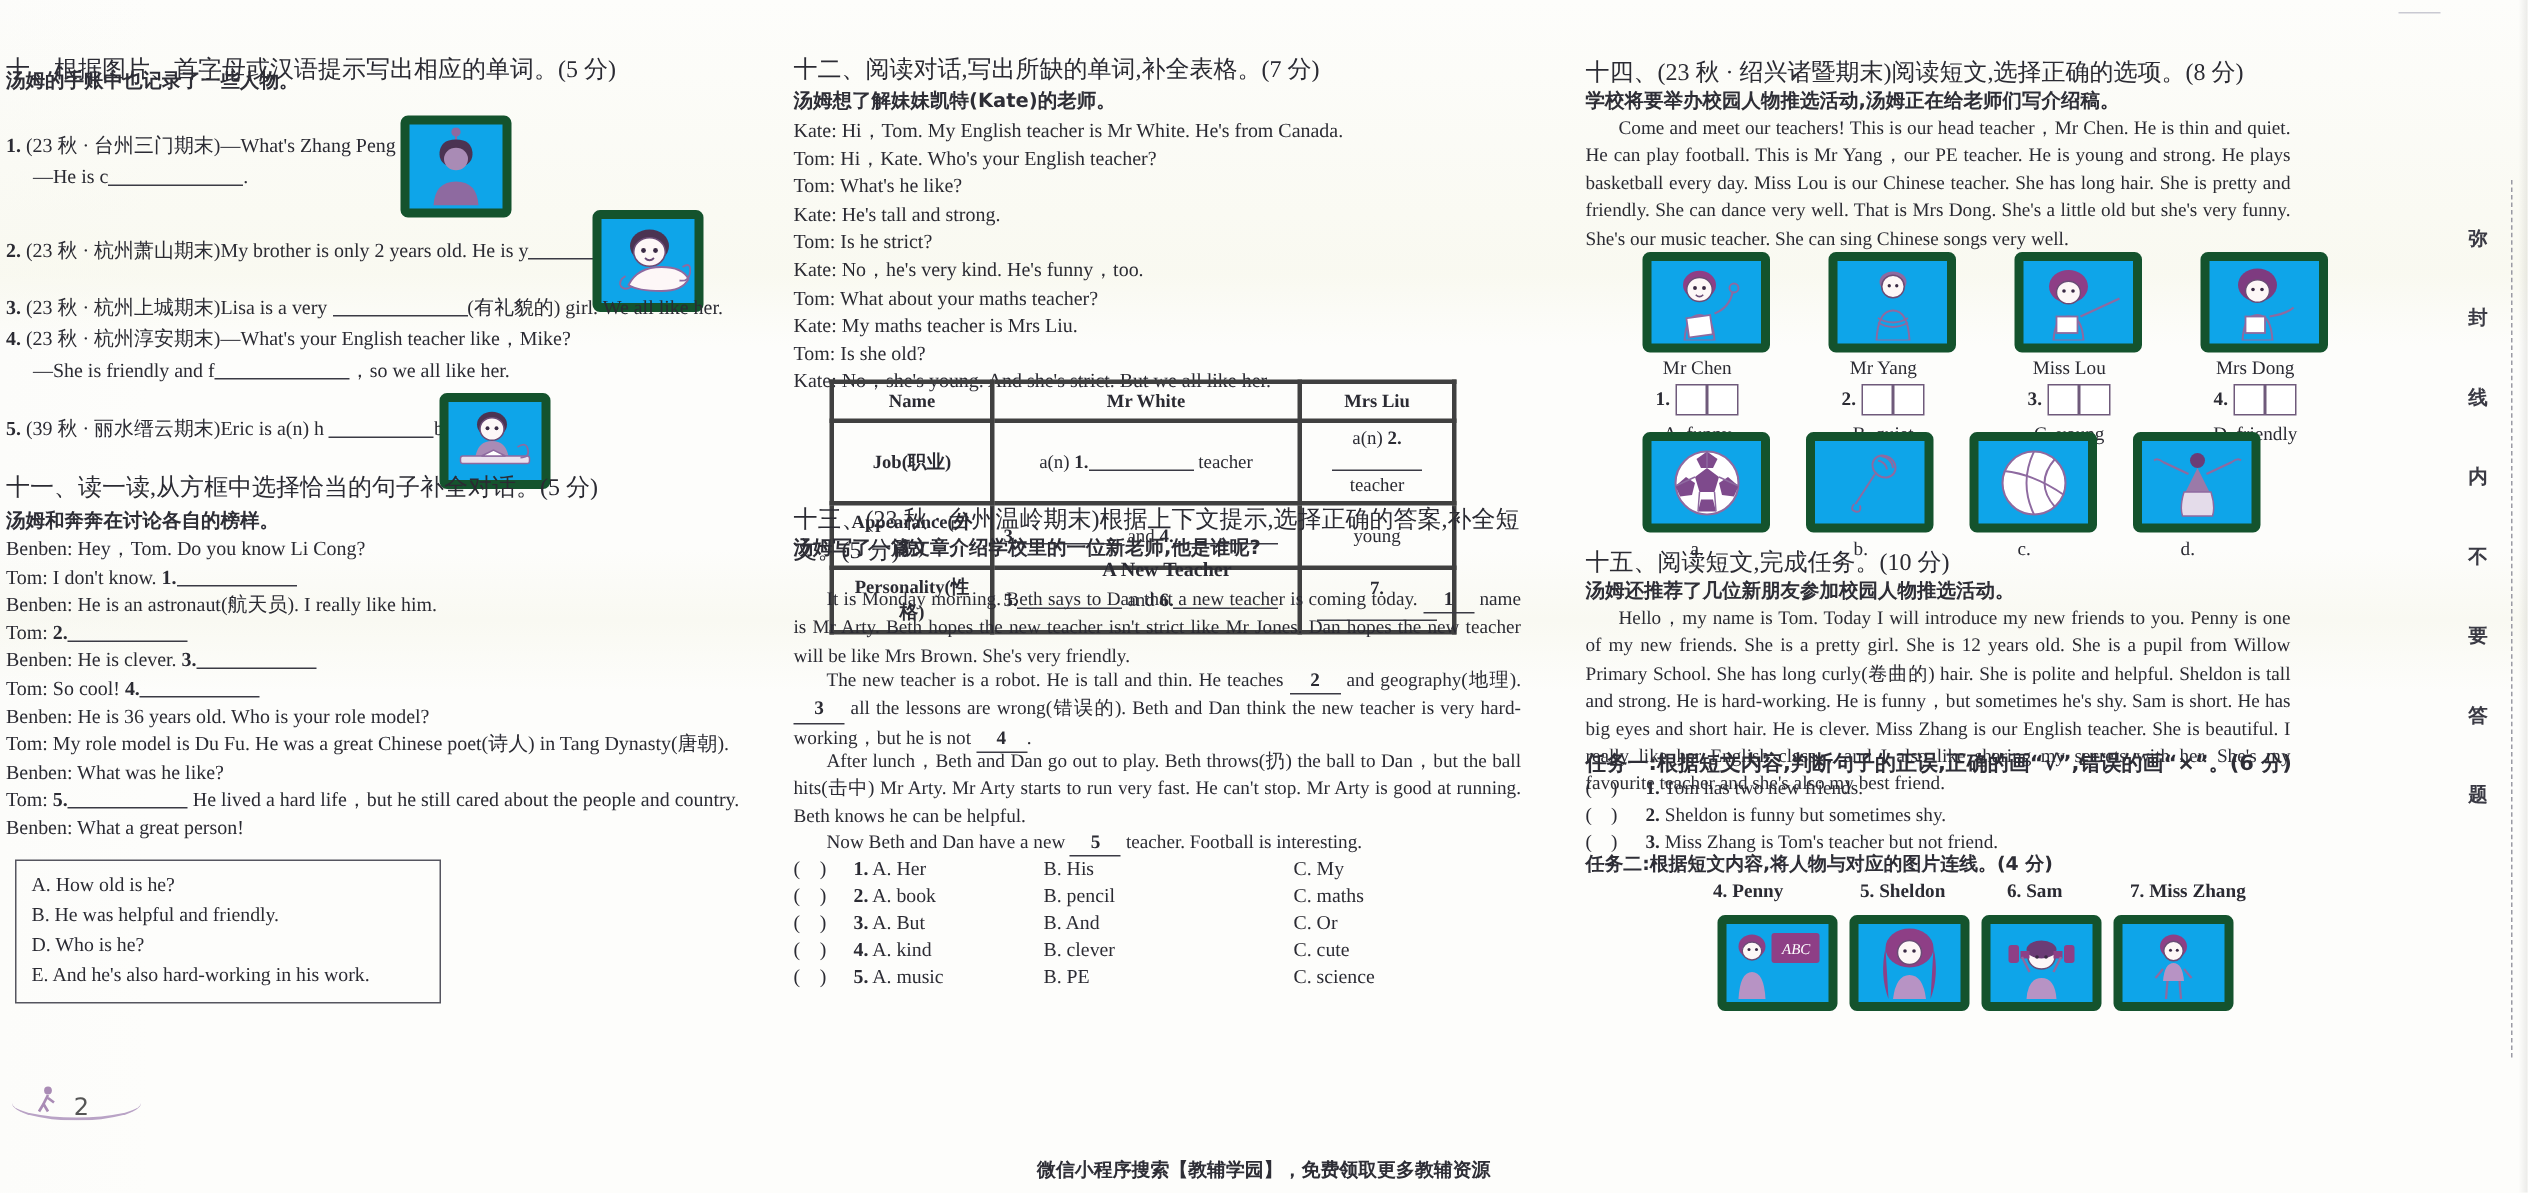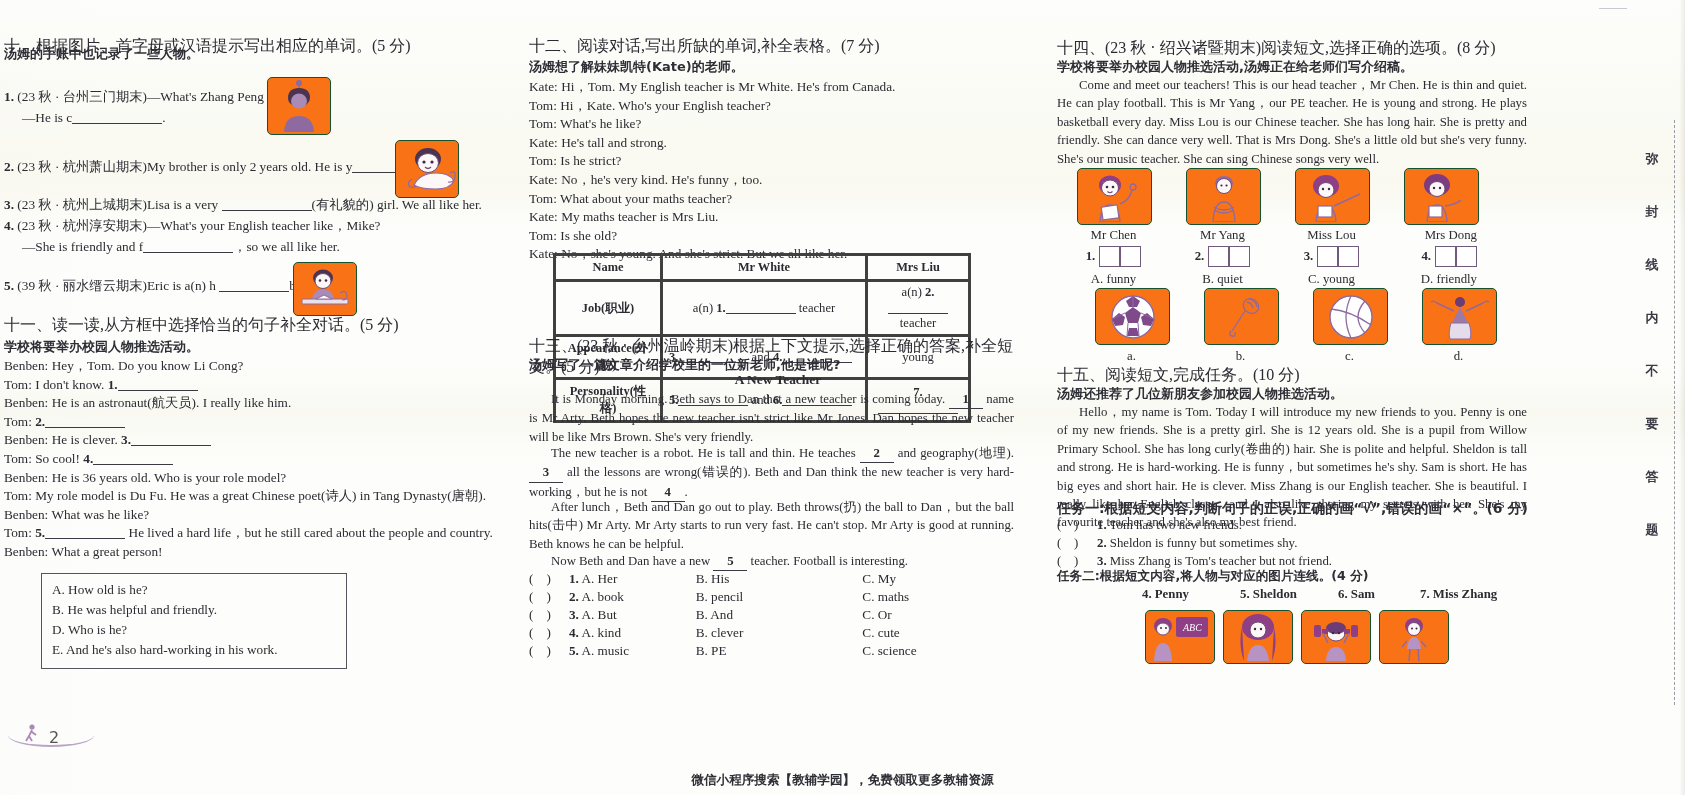--- a/index.html
+++ b/index.html
@@ -30,28 +30,28 @@
   .en{font-size:13.3px;line-height:18.6px;font-family:"Liberation Serif","DejaVu Serif",serif;}
   .en-sm{font-size:12.8px;line-height:18.4px;}
   .bnum{font-weight:bold;}
   .blank{display:inline-block;border-bottom:1px solid #3a3a44;height:13px;vertical-align:-2px;}
   .b90{width:90px;}.b80{width:80px;}.b70{width:70px;}.b60{width:60px;}.b100{width:100px;}
   .numbox{
     display:inline-block;border-bottom:1px solid #3a3a44;
     min-width:26px;text-align:center;font-weight:bold;padding:0 4px;
   }
   .pic{
-    border:1px solid #14532d;border-radius:5px;background:#f97316;
+    border:6px solid #14532d;border-radius:5px;background:#0ea5e9;
     display:flex;align-items:center;justify-content:center;overflow:hidden;
   }
   .abs{position:absolute;}
 
   
   .choicebox{
-    border:1px solid #55555f;padding:6px 24px 8px 10px;margin-left:31px;
+    border:1px solid #55555f;padding:6px 2px 8px 10px;
   }
   .choicebox div{font-size:13.2px;line-height:20px;}
 
   
   table.tbl{border-collapse:collapse;font-size:12.6px;}
   table.tbl td{border:3px solid #404040;padding:3px 6px;height:17px;}
   table.tbl td.hd{font-weight:bold;text-align:center;font-size:12.4px;}
   table.tbl td.ctr{text-align:center;}
 
   .opts{display:flex;font-size:13.2px;line-height:18px;}
@@ -165,21 +165,21 @@
         <circle cx="24" cy="15.5" r="1.3" fill="#3a2a44"></circle>
           <circle cx="30" cy="15.5" r="1.3" fill="#3a2a44"></circle>
         <path d="M16 34 q2 -10 11 -10 q9 0 11 10 z" fill="#a98bb5"></path>
         <rect x="6" y="34" width="46" height="5" rx="1.5" fill="#e9e1ee" stroke="#8e6aa0" stroke-width="1"></rect>
         <path d="M20 34 l8 -4 l8 4 z" fill="#fff" stroke="#8e6aa0" stroke-width="1"></path>
         <path d="M44 28 q6 -4 7 2 q1 5 -5 5" stroke="#8e6aa0" fill="none" stroke-width="1.2"></path>
       </svg>
     </div>
 
     <div class="abs" style="left:4px;top:315px;">十一、读一读,从方框中选择恰当的句子补全对话。(5 分)</div>
-    <div class="abs zh-lead" style="left:4px;top:338px;">学校将要举办校园人物推选活动。</div>
+    <div class="abs zh-lead" style="left:4px;top:338px;">汤姆和奔奔在讨论各自的榜样。</div>
 
     <div class="abs" style="left:4px;top:357px;width:500px;">
       <div class="en"><span>Benben:</span> <span>Hey，Tom.  Do you know Li Cong?</span></div>
       <div class="en"><span>Tom:</span> <span>I don't know.</span> <span class="bnum">1.</span><span class="blank b80"></span></div>
       <div class="en"><span>Benben:</span> <span>He is an astronaut(航天员).  I really like him.</span></div>
       <div class="en"><span>Tom:</span> <span class="bnum">2.</span><span class="blank b80"></span></div>
       <div class="en"><span>Benben:</span> <span>He is clever.</span> <span class="bnum">3.</span><span class="blank b80"></span></div>
       <div class="en"><span>Tom:</span> <span>So cool!</span> <span class="bnum">4.</span><span class="blank b80"></span></div>
       <div class="en"><span>Benben:</span> <span>He is 36 years old.  Who is your role model?</span></div>
       <div class="en"><span>Tom:</span> <span>My role model is Du Fu.  He was a great Chinese poet(诗人) in Tang Dynasty(唐朝).</span></div>
@@ -313,21 +313,21 @@
     </div>
   </div>
 
   <div class="col col3">
     <div class="abs" style="left:10px;top:38px;">十四、(23 秋 · 绍兴诸暨期末)阅读短文,选择正确的选项。(8 分)</div>
     <div class="abs zh-lead" style="left:10px;top:58px;">学校将要举办校园人物推选活动,汤姆正在给老师们写介绍稿。</div>
     <div class="abs en-sm" style="left:10px;top:76px;width:470px;text-align:justify;">
       <span style="display:inline-block;width:22px;"></span><span>Come and meet our teachers!  This is our head teacher，Mr Chen.  He is thin and quiet.  He can play football.  This is Mr Yang，our PE teacher.  He is young and strong.  He plays basketball every day.  Miss Lou is our Chinese teacher.  She has long hair.  She is pretty and friendly.  She can dance very well.  That is Mrs Dong.  She's a little old but she's very funny.  She's our music teacher.  She can sing Chinese songs very well.</span>
     </div>
 
-    <div class="abs" style="left:30px;top:168px;width:440px;display:flex;gap:36px;">
+    <div class="abs" style="left:48px;top:168px;width:440px;display:flex;gap:51px;">
       <div style="width:73px;text-align:center;">
         <div class="pic" style="width:73px;height:55px;">
           <svg width="66" height="50" viewBox="0 0 66 50" aria-hidden="true">
             <ellipse cx="28" cy="13" rx="11" ry="9.5" fill="#8e3f86"></ellipse>
             <ellipse cx="28" cy="16" rx="8.5" ry="8" fill="#fdf7f7" stroke="#6b4c76" stroke-width="1"></ellipse>
             <circle cx="25" cy="15" r="1.3" fill="#3a2a44"></circle>
               <circle cx="31" cy="15" r="1.3" fill="#3a2a44"></circle>
             <path d="M25.5 19.5 q2.5 2.5 5 0" stroke="#6b4c76" fill="none" stroke-width="1.1"></path>
             <path d="M18 50 q1 -17 10 -17 q9 0 10 17 z" fill="none" stroke="#8e6aa0" stroke-width="1.3"></path>
             <rect x="20" y="34" width="16" height="13" transform="rotate(-8 28 40)" fill="#fff" stroke="#8e6aa0" stroke-width="1.2"></rect>
@@ -373,21 +373,21 @@
             <path d="M34 34 L60 22" stroke="#8e6aa0" stroke-width="1.5"></path>
           </svg>
         </div>
         <div class="en-sm" style="margin-top:1px;text-align:center;">Miss Lou</div>
         <div style="margin-top:2px;">
           <span class="bnum en-sm">3.</span>
           <span class="sq"></span><span class="sq"></span>
         </div>
         <div class="en-sm" style="margin-top:3px;">C.  young</div>
       </div>
-      <div style="width:73px;text-align:right;">
+      <div style="width:73px;text-align:center;">
         <div class="pic" style="width:73px;height:55px;">
           <svg width="66" height="50" viewBox="0 0 66 50" aria-hidden="true">
             <ellipse cx="28" cy="13" rx="13" ry="11" fill="#7e3b80"></ellipse>
             <ellipse cx="28" cy="17" rx="8" ry="7.5" fill="#fdf7f7" stroke="#6b4c76" stroke-width="1"></ellipse>
             <circle cx="25" cy="16" r="1.2" fill="#3a2a44"></circle>
               <circle cx="31" cy="16" r="1.2" fill="#3a2a44"></circle>
             <path d="M18 50 q1 -17 10 -17 q9 0 10 17 z" fill="none" stroke="#8e6aa0" stroke-width="1.3"></path>
             <rect x="20" y="34" width="13" height="11" fill="#fff" stroke="#8e6aa0" stroke-width="1.2"></rect>
             <path d="M36 34 q12 -2 16 -6" stroke="#8e6aa0" fill="none" stroke-width="1.4"></path>
           </svg>

